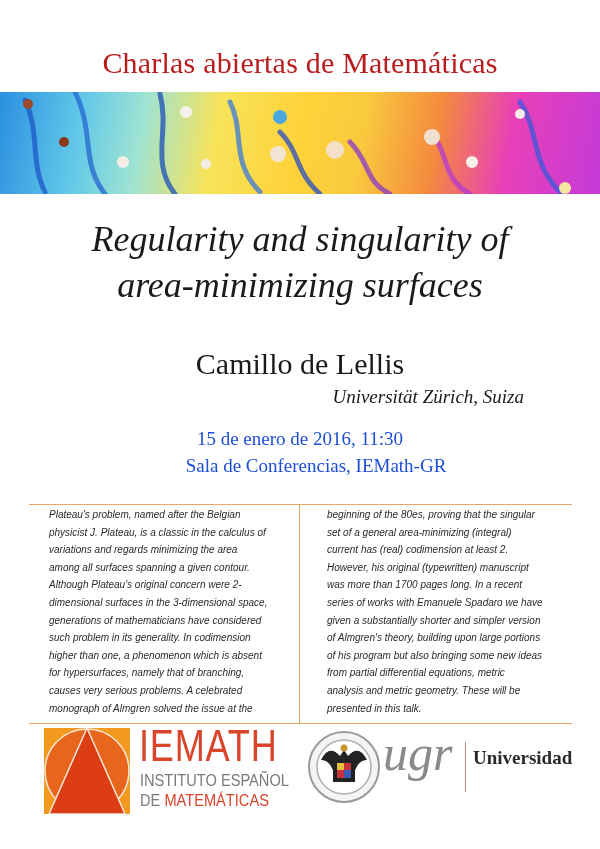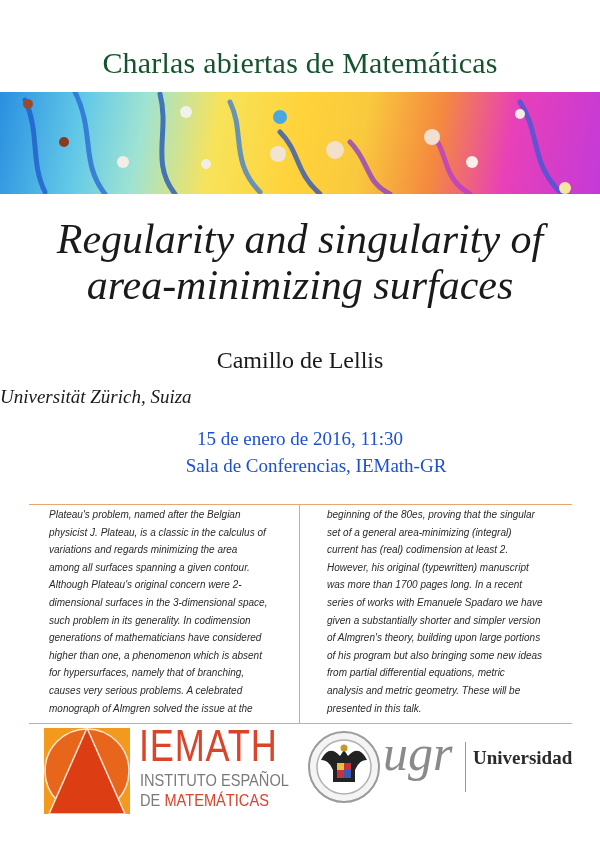--- a/index.html
+++ b/index.html
@@ -1,36 +1,36 @@
 <!DOCTYPE html>
 <html><head>
   <meta charset="utf-8">
   <style>
     html, body { margin: 0; padding: 0; background: #ffffff; }
     body { width: 600px; height: 849px; position: relative; overflow: hidden; }
     .header-title {
       position: absolute; top: 46px; left: 0; width: 600px; text-align: center;
       font-family: "Liberation Serif", "DejaVu Serif", serif;
-      font-size: 30px; color: #14532d; letter-spacing: 0.2px;
+      font-size: 30px; color: #b91c1c; letter-spacing: 0.2px;
     }
     .banner {
       position: absolute; top: 92px; left: 0; width: 600px; height: 102px; overflow: hidden;
       background: linear-gradient(100deg, #2a8fe0 0%, #63c9e8 14%, #9fe3d2 24%, #f7e35a 36%, #ffd23a 50%, #f9c93e 60%, #f48a3e 72%, #e840b8 84%, #c43ad8 100%);
     }
     .talk-title {
       position: absolute; top: 216px; left: 0; width: 600px; text-align: center;
       font-family: "Liberation Serif", "DejaVu Serif", serif; font-style: italic;
-      font-size: 42px; line-height: 46px; color: #1a1a1a;
+      font-size: 36px; line-height: 46px; color: #1a1a1a;
     }
     .speaker {
       position: absolute; top: 347px; left: 0; width: 600px; text-align: center;
-      font-family: "Liberation Serif", serif; font-size: 24px; color: #1a1a1a;
+      font-family: "Liberation Serif", serif; font-size: 30px; color: #1a1a1a;
     }
     .affil {
-      position: absolute; top: 386px; left: 0; width: 524px; text-align: left;
+      position: absolute; top: 386px; left: 0; width: 524px; text-align: right;
       font-family: "Liberation Serif", serif; font-style: italic; font-size: 19px; color: #1a1a1a;
     }
     .date, .place {
       position: absolute; left: 0; width: 600px; text-align: center;
       font-family: "Liberation Serif", serif; font-size: 19px; color: #1d4ed8;
     }
     .date { top: 428px; }
     .place { top: 455px; padding-left: 16px; }
     .abstract {
       position: absolute; top: 504px; left: 29px; width: 543px; height: 218px;
@@ -119,22 +119,22 @@
 <div class="place">Sala de Conferencias, IEMath-GR</div>
 
 <div class="abstract">
   <div class="col col-left">
     <div>Plateau's problem, named after the Belgian</div>
     <div>physicist J. Plateau, is a classic in the calculus of</div>
     <div>variations and regards minimizing the area</div>
     <div>among all surfaces spanning a given contour.</div>
     <div>Although Plateau's original concern were 2-</div>
     <div>dimensional surfaces in the 3-dimensional space,</div>
+    <div>generations of mathematicians have considered</div>
     <div>such problem in its generality. In codimension</div>
-    <div>generations of mathematicians have considered</div>
     <div>higher than one, a phenomenon which is absent</div>
     <div>for hypersurfaces, namely that of branching,</div>
     <div>causes very serious problems. A celebrated</div>
     <div>monograph of Almgren solved the issue at the</div>
   </div>
   <div class="col-divider"></div>
   <div class="col col-right">
     <div>beginning of the 80es, proving that the singular</div>
     <div>set of a general area-minimizing (integral)</div>
     <div>current has (real) codimension at least 2.</div>

